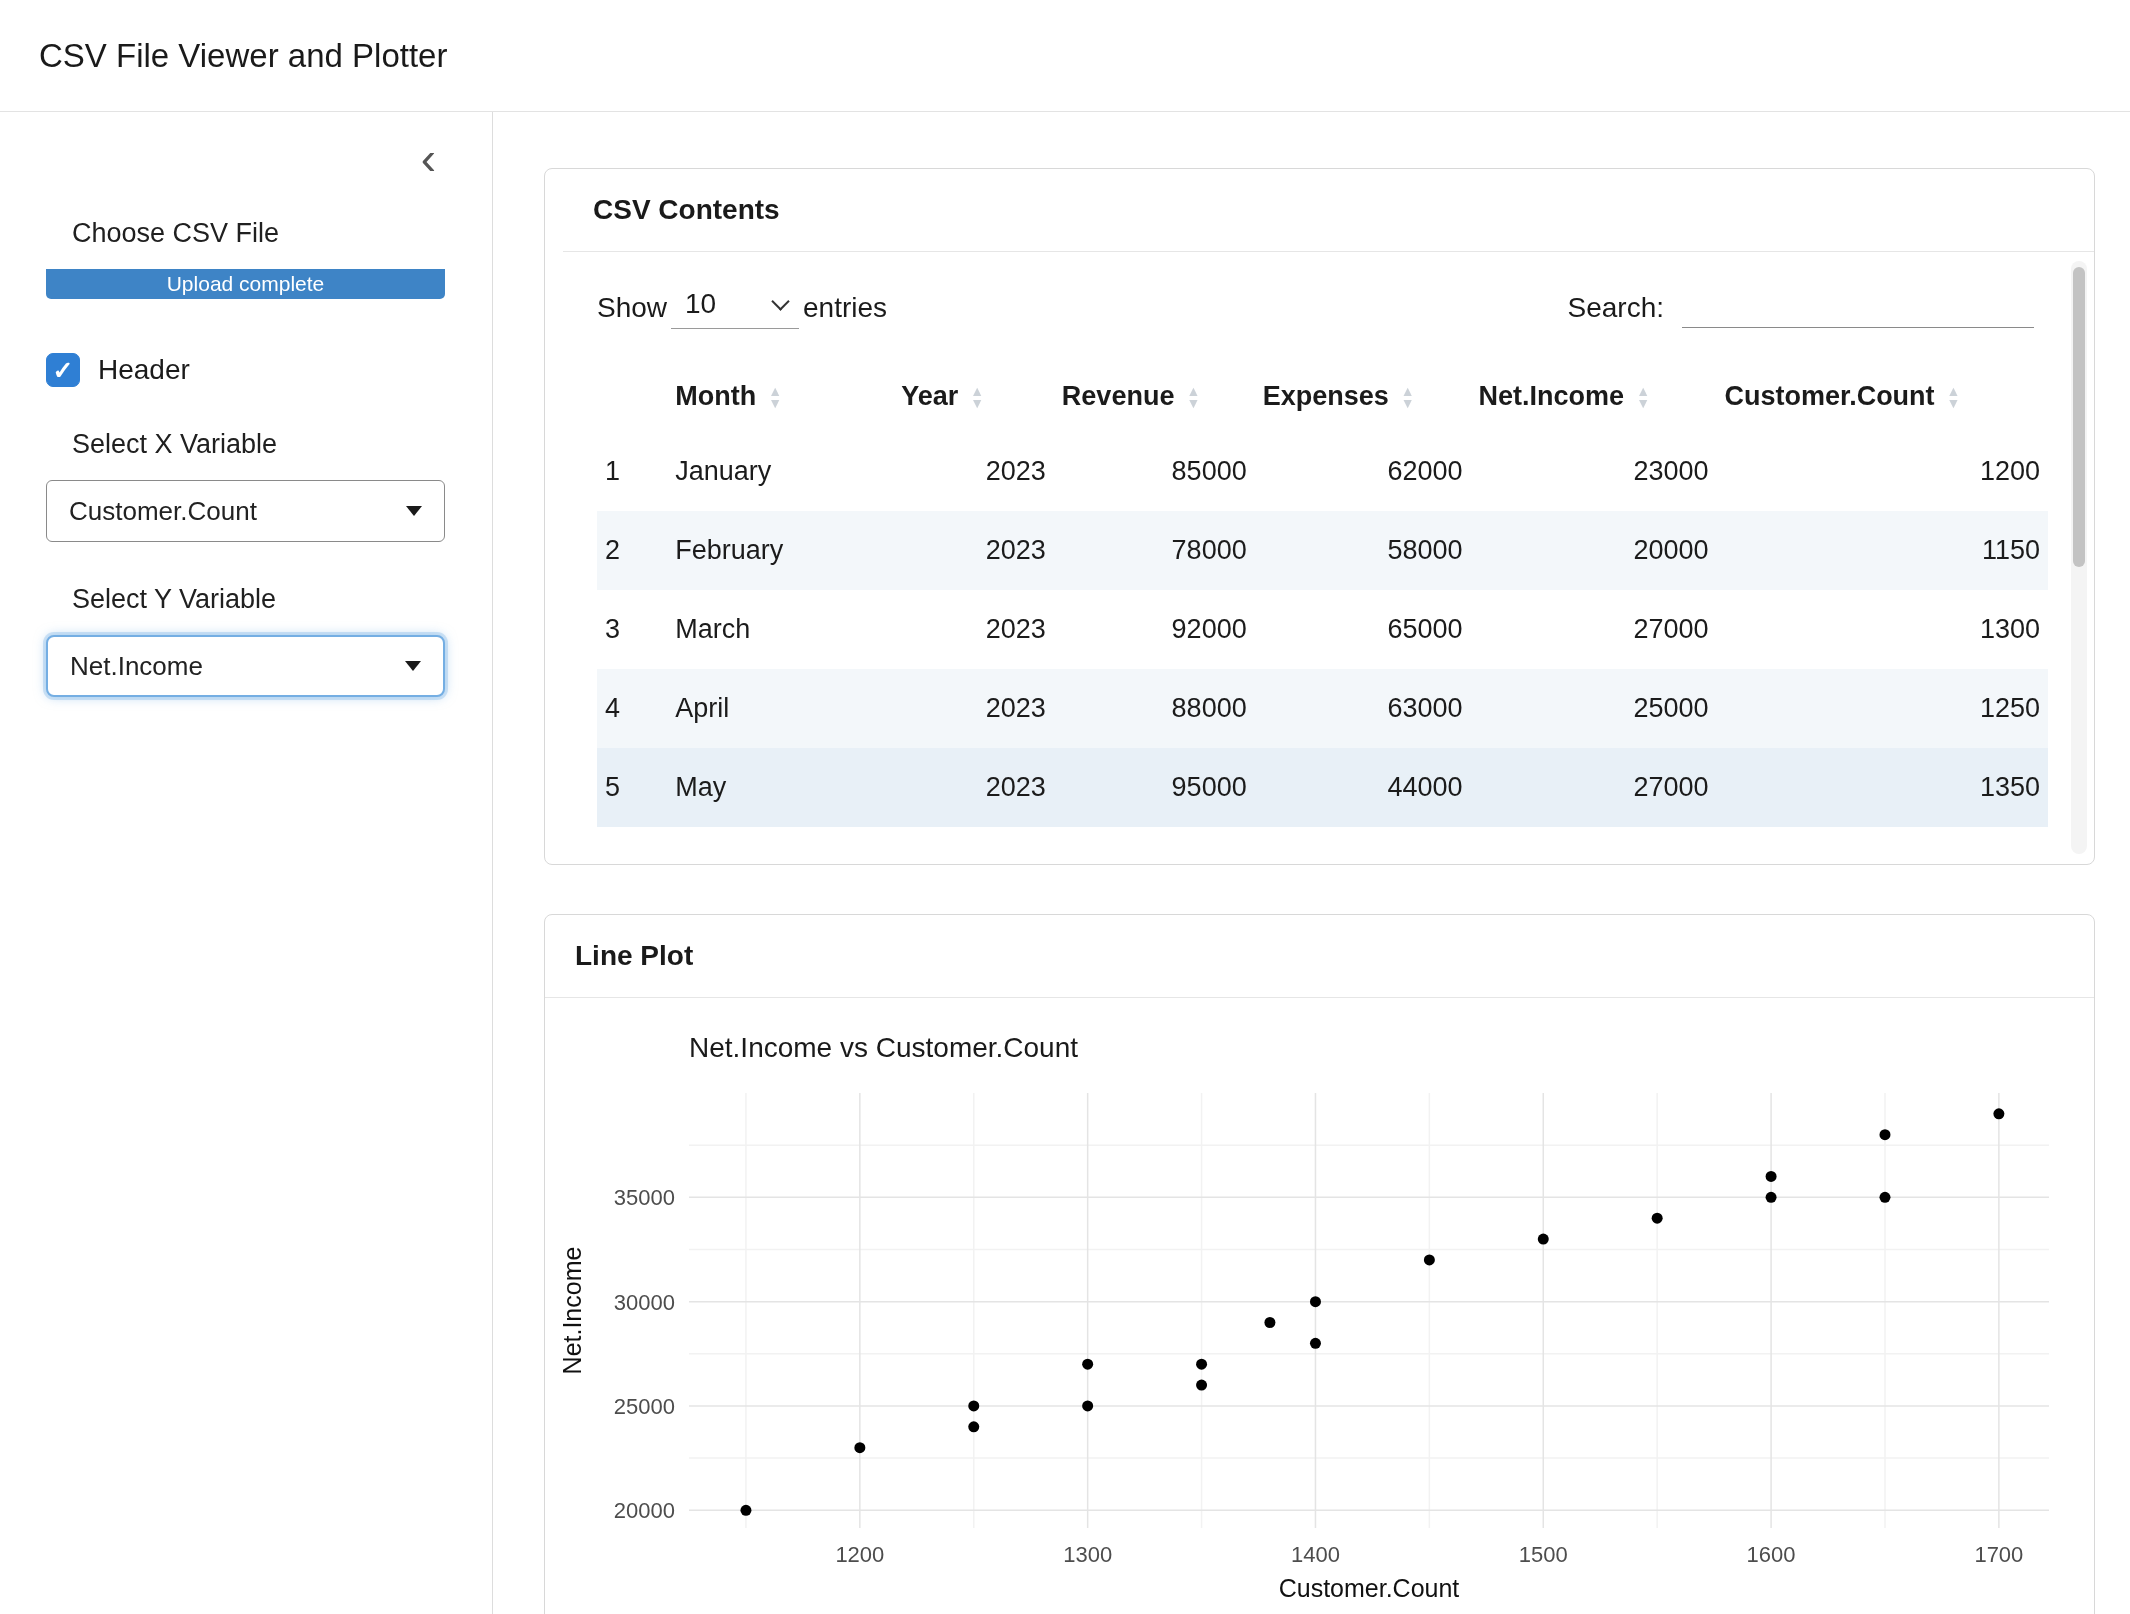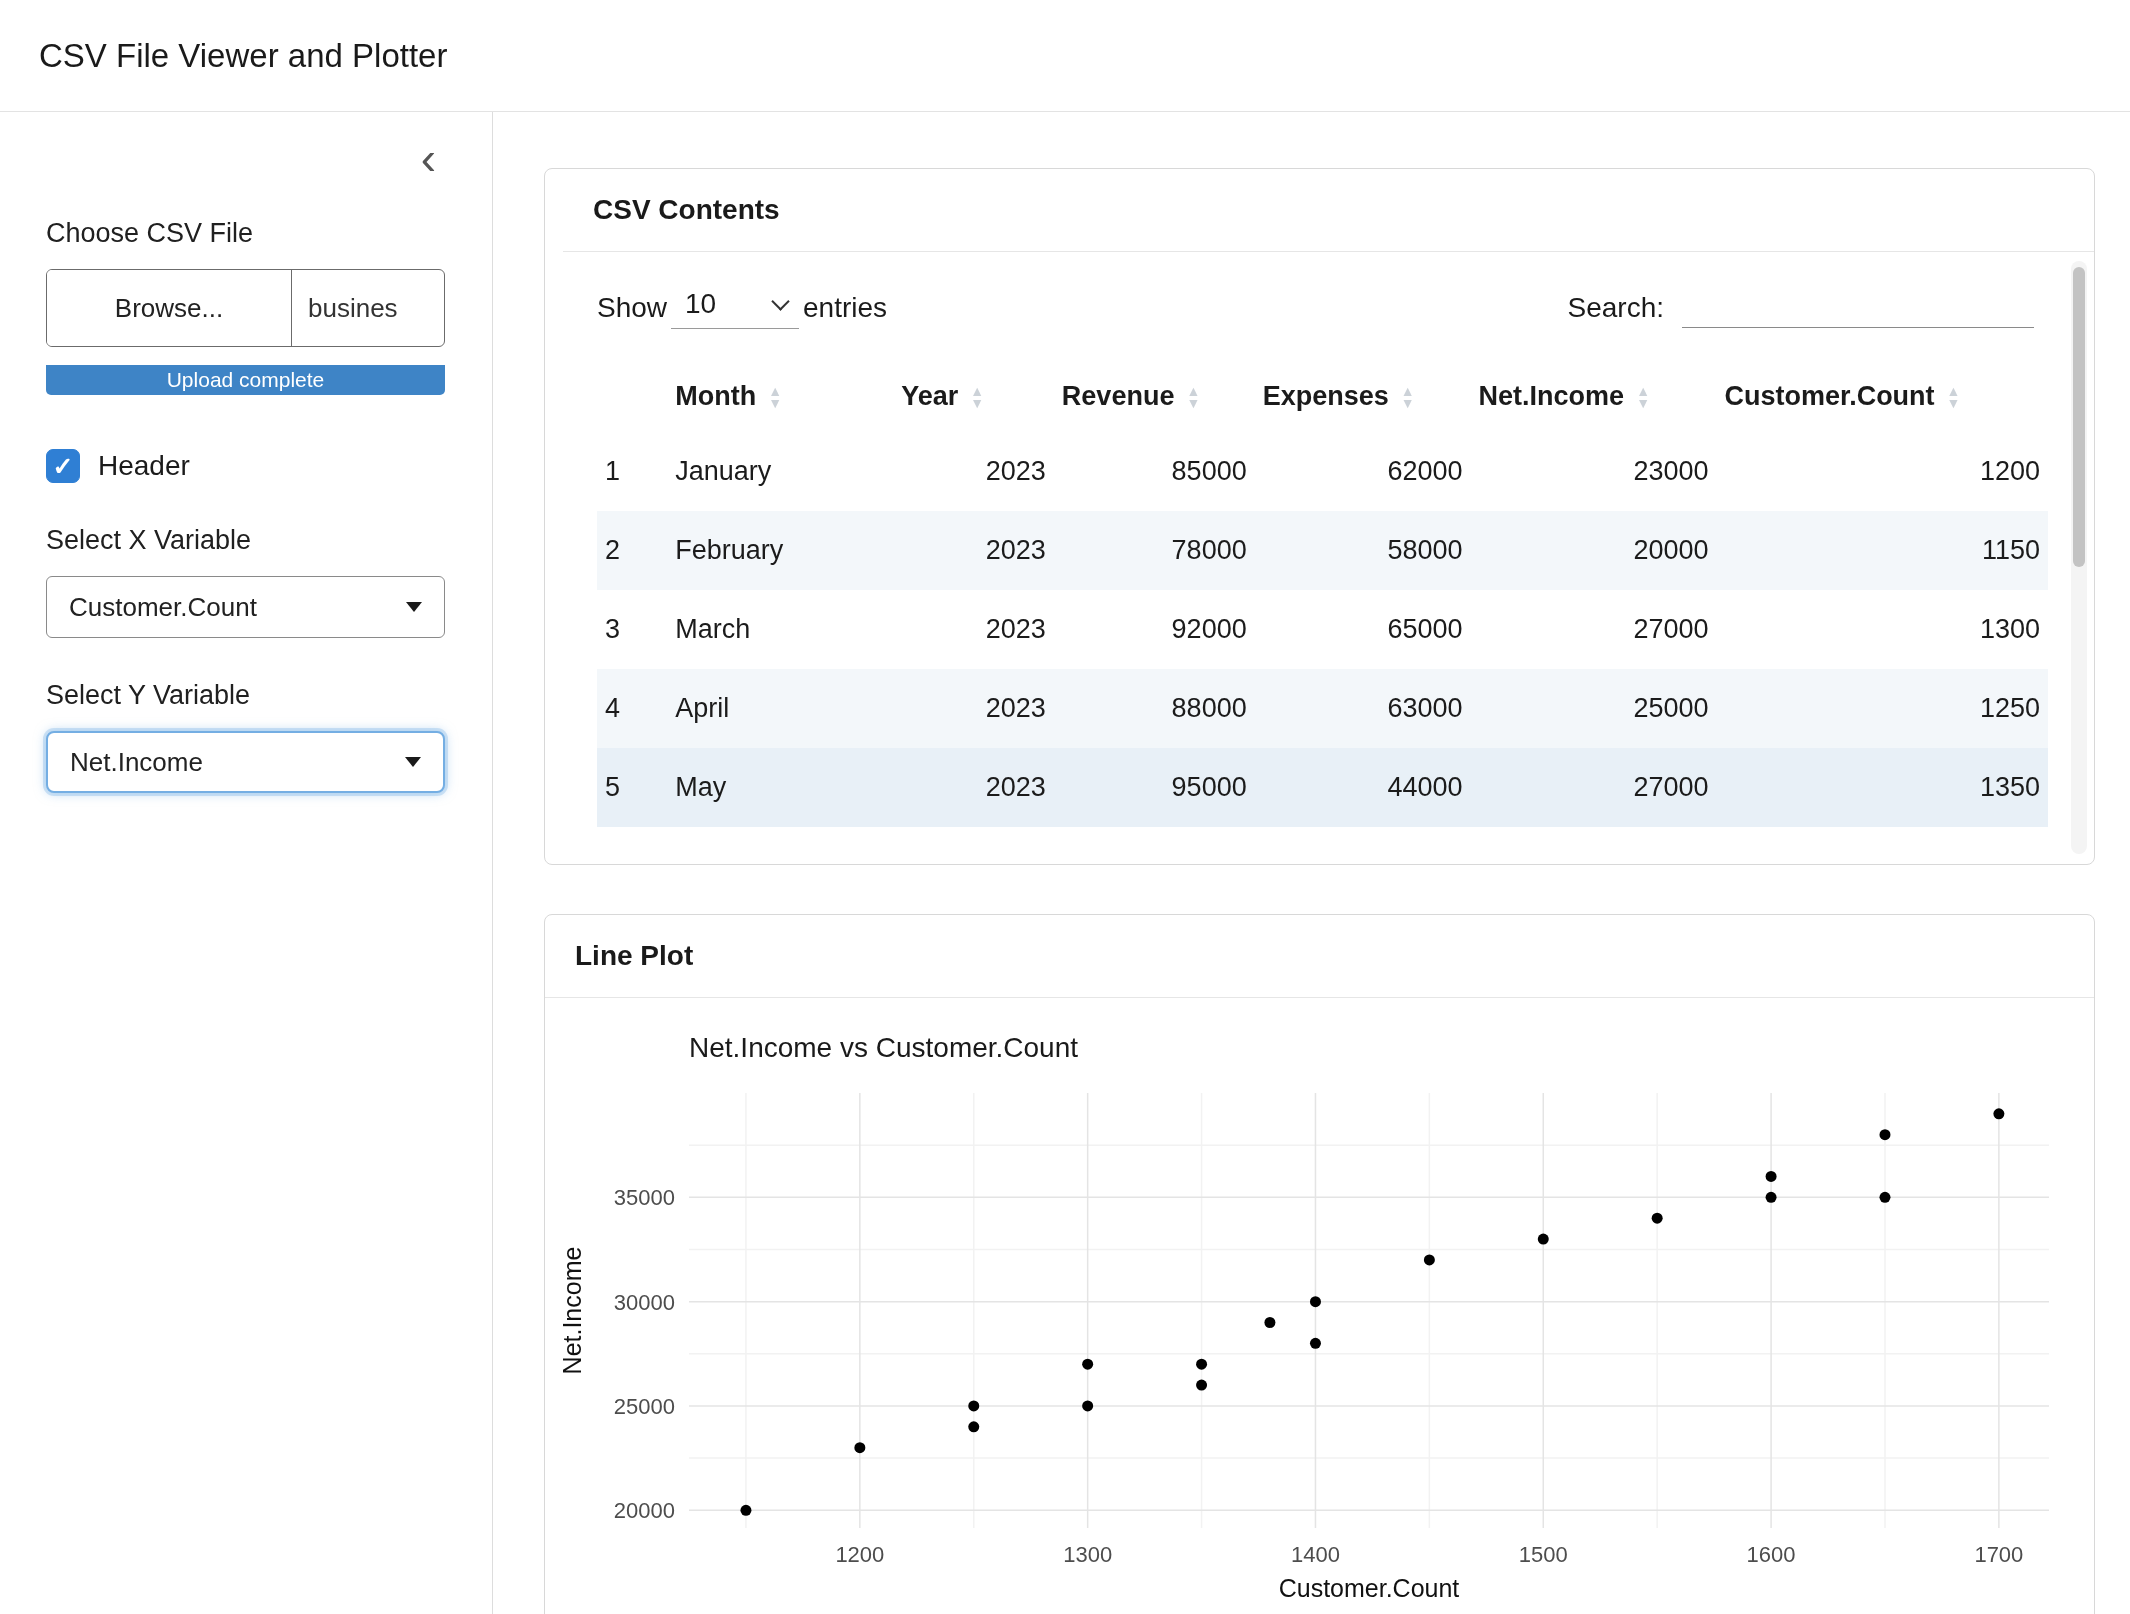--- a/index.html
+++ b/index.html
@@ -33,21 +33,21 @@
   .main {
     flex: 1;
     padding: 56px 35px 0 51px;
     overflow: hidden;
   }
 
   
   .collapse-row { display: flex; justify-content: flex-end; align-items: center; height: 64px; padding-right: 10px; }
   .collapse-icon { font-size: 46px; color: #555; font-weight: 300; line-height: 1; cursor: pointer; }
 
-  .field-label { font-size: 27px; color: #202020; margin-top: 42px; margin-bottom: 20px; }
+  .field-label { font-size: 27px; color: #202020; margin-top: 42px; margin-bottom: 20px; margin-left: 26px; }
   .field-label.first { margin-top: 28px; }
 
   .file-group {
     display: flex;
     width: 399px; height: 78px;
     border: 1px solid #6b6b6b;
     border-radius: 6px;
     overflow: hidden;
     background: #fff;
   }
@@ -231,24 +231,20 @@
   <h1>CSV File Viewer and Plotter</h1>
 </header>
 
 <div class="layout">
   <aside class="sidebar">
     <div class="collapse-row">
       <span class="collapse-icon">‹</span>
     </div>
 
     <div class="field-label first">Choose CSV File</div>
-    <div class="file-group">
-      <button class="browse-btn">Browse...</button>
-      <div class="file-name">busines</div>
-    </div>
     <div class="upload-progress">
       <span>Upload complete</span>
     </div>
 
     <div class="checkbox-row">
       <span class="checkbox checked"></span>
       <span class="checkbox-label">Header</span>
     </div>
 
     <div class="field-label">Select X Variable</div>

